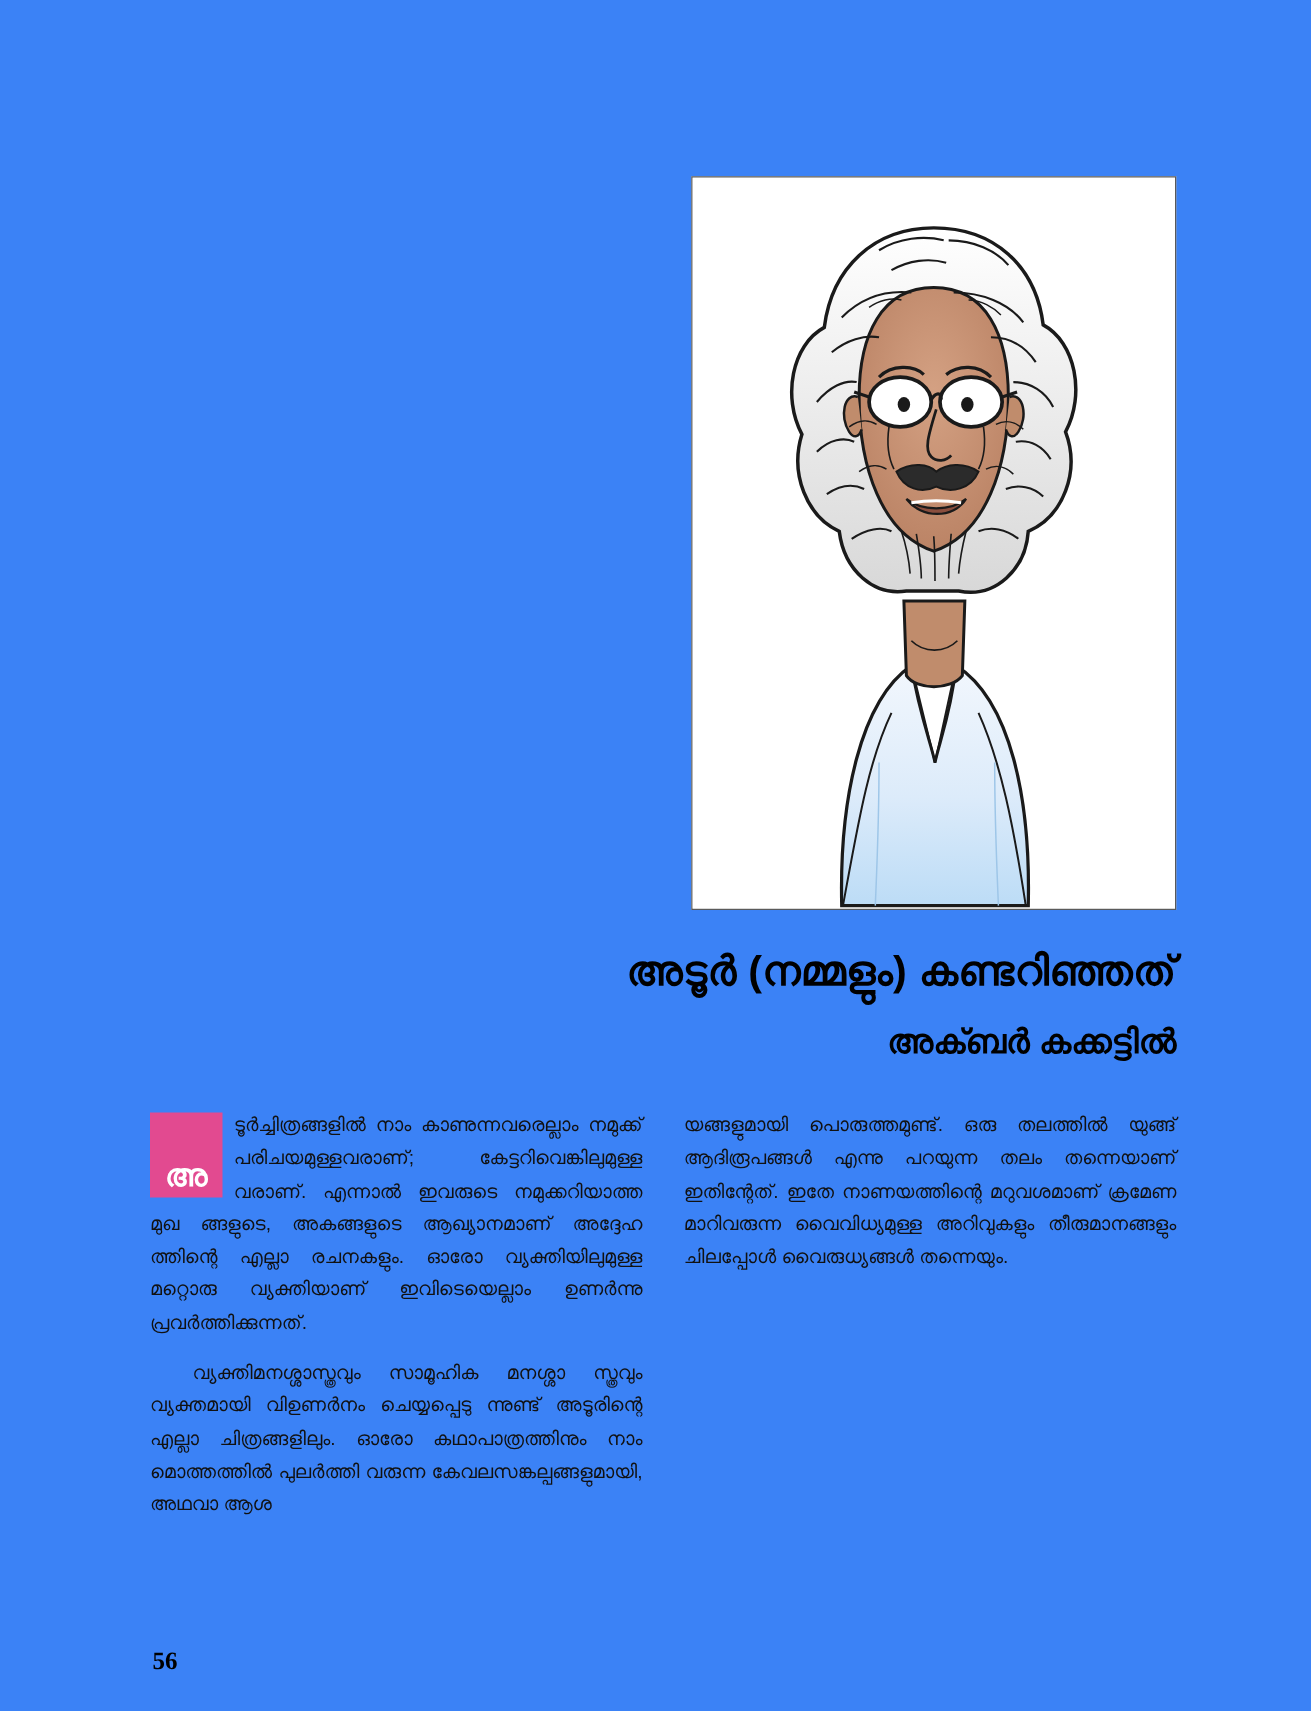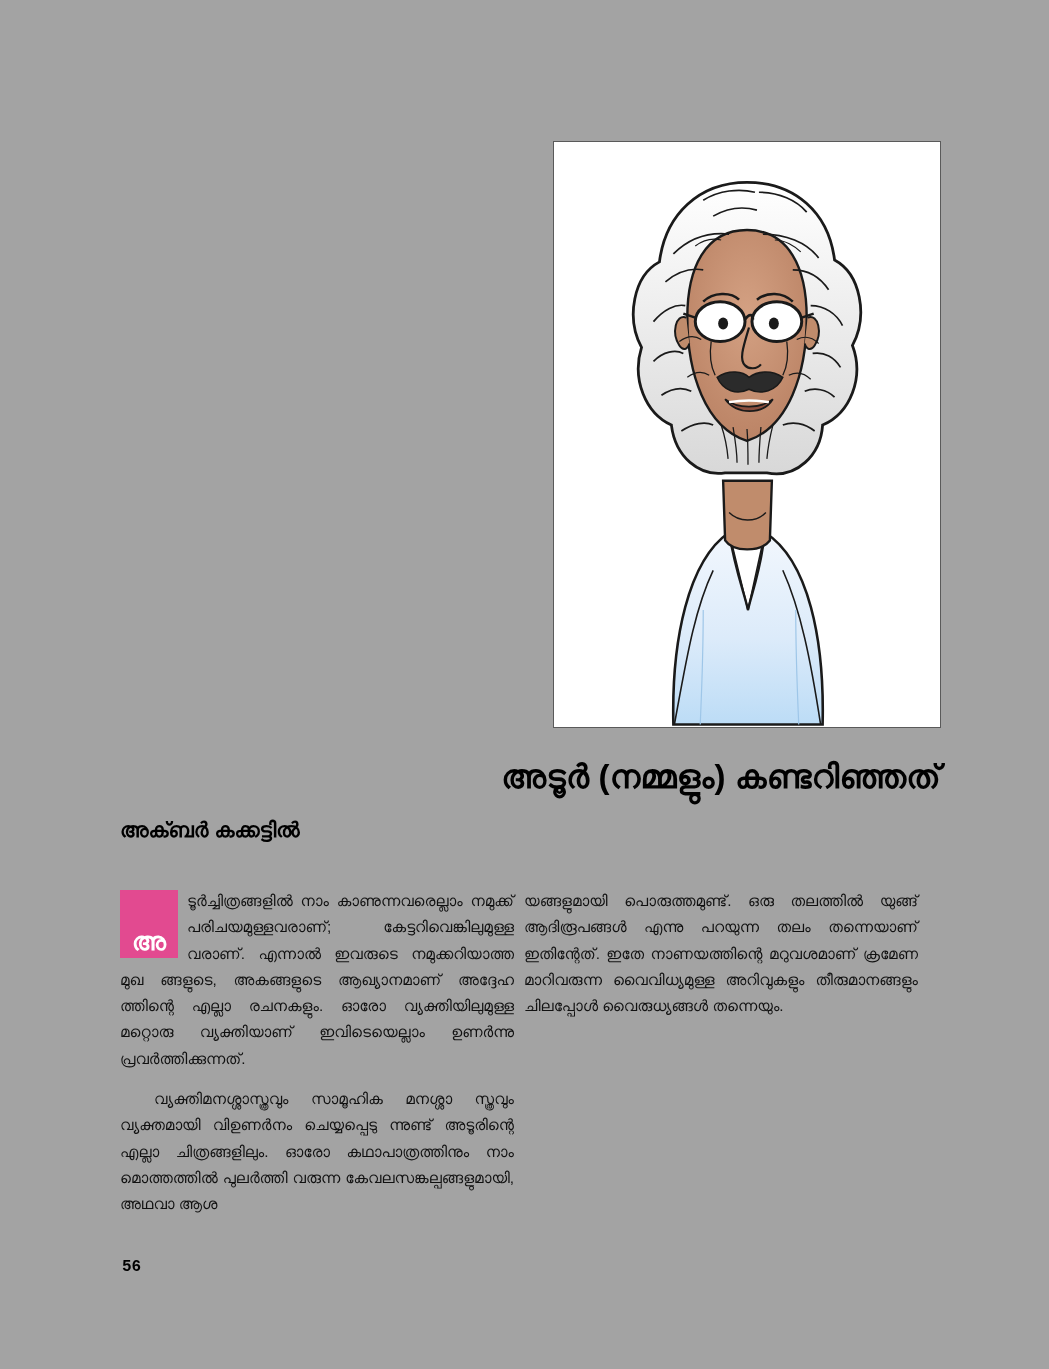--- a/index.html
+++ b/index.html
@@ -12,21 +12,21 @@
     background: #ffffff;
     font-family: "Liberation Sans", sans-serif;
     color: #000000;
     position: relative;
     overflow: hidden;
   }
 
   .page {
     position: absolute;
     inset: 0;
-    background: #a3a3a3;
+    background: #3b82f6;
   }
 
   
   .illustration-frame {
     position: absolute;
     left: 553px;
     top: 141px;
     width: 388px;
     height: 587px;
     background: #ffffff;
@@ -51,38 +51,38 @@
     font-weight: bold;
     letter-spacing: 0.2px;
     color: #000000;
     line-height: 1.25;
   }
   .article-author {
     position: absolute;
     left: 120px;
     top: 818px;
     width: 821px;
-    text-align: left;
-    font-size: 21px;
+    text-align: right;
+    font-size: 27px;
     font-weight: bold;
     color: #000000;
   }
 
   
   .col {
     position: absolute;
     top: 888px;
     width: 394px;
     font-size: 15.3px;
     line-height: 1.72;
     text-align: justify;
     color: #111111;
   }
   .col-left { left: 120px; }
-  .col-right { left: 524px; }
+  .col-right { left: 547px; }
 
   .col p {
     margin: 0 0 14px 0;
   }
   .col p.indent {
     text-indent: 34px;
   }
 
   
   .dropcap {
@@ -99,25 +99,25 @@
     justify-content: center;
     padding-bottom: 4px;
     box-sizing: border-box;
     line-height: 1;
   }
 
   
   .page-number {
     position: absolute;
     left: 122px;
-    top: 1258px;
-    font-size: 16px;
-    font-weight: bold;
-    color: #000000;
-    font-family: Liberation Mono, monospace;
+    top: 1318px;
+    font-size: 20px;
+    font-weight: bold;
+    color: #000000;
+    font-family: Liberation Serif, serif;
   }
 </style>
 </head>
 <body>
 
 <div class="page">
 
   <div class="illustration-frame">
     <svg viewBox="0 0 388 587" xmlns="http://www.w3.org/2000/svg">
       <defs>

